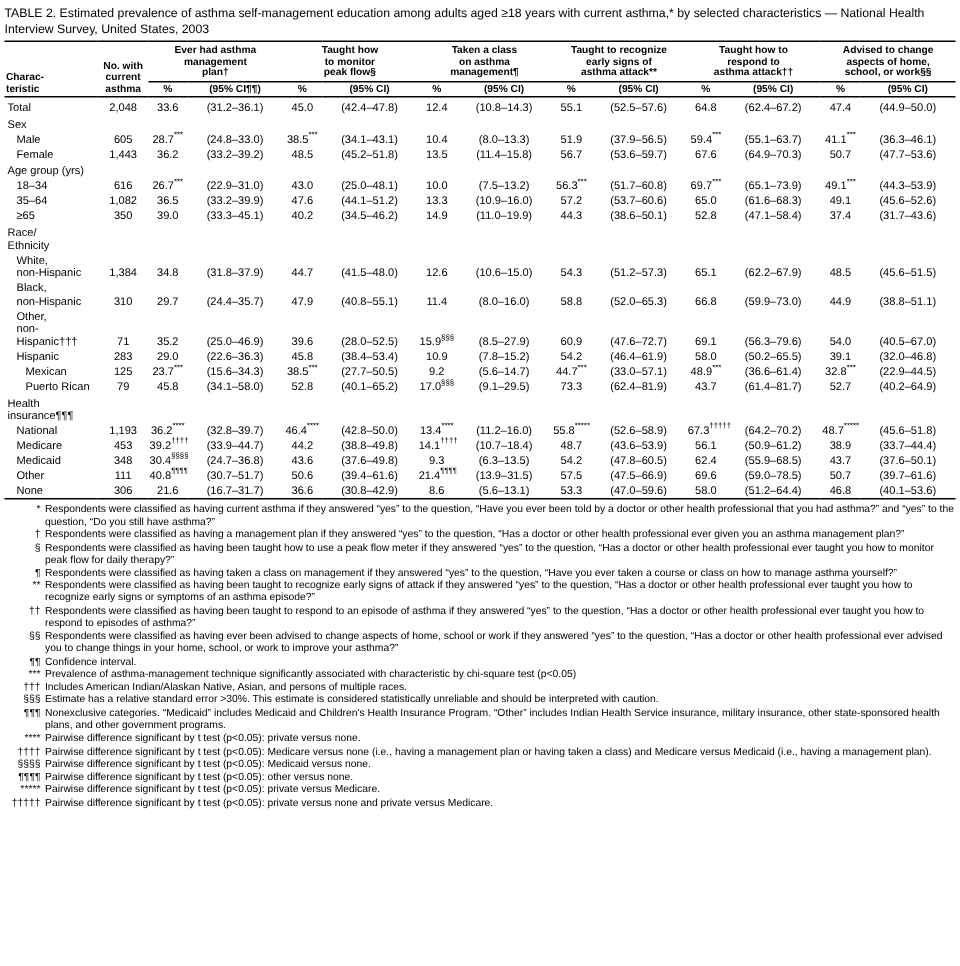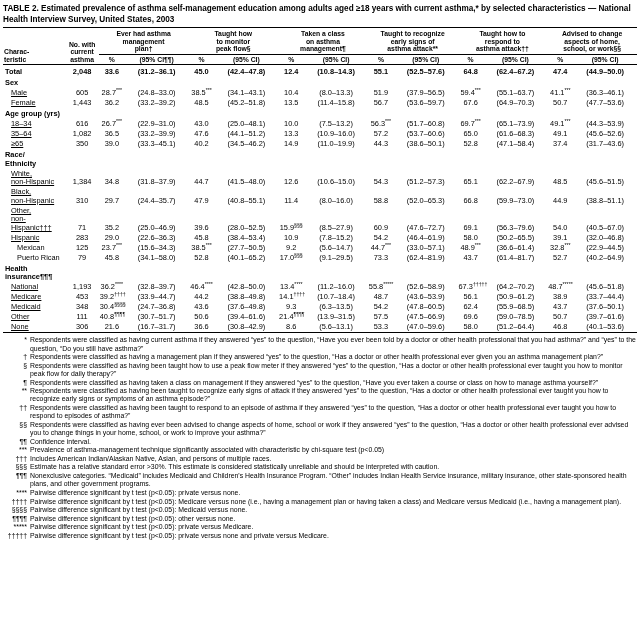--- a/index.html
+++ b/index.html
@@ -3,43 +3,43 @@
 <meta charset="utf-8">
 <style>
   * { box-sizing: border-box; }
   html, body { margin: 0; padding: 0; }
   body {
     width: 640px; height: 644px; overflow: hidden;
     background: #ffffff; color: #000;
     font-family: "Liberation Sans", sans-serif;
   }
   .page { width: 640px; height: 644px; padding: 4px 3px 2px 3px; background: #fff; }
-  .title { font-size: 8.2px; font-weight: bold; line-height: 1.28; margin-bottom: 2px; }
+  .title { font-size: 8.2px; font-weight: normal; line-height: 1.28; margin-bottom: 2px; }
 
   table.tbl {
     width: 100%; border-collapse: collapse; table-layout: fixed;
     border-top: 1.5px solid #000; border-bottom: 1px solid #000; margin-top: 1px;
   }
   thead th {
     font-size: 6.8px; font-weight: bold; vertical-align: bottom;
     padding: 2px 1px 1px 1px; line-height: 1.12;
   }
   .th-char { text-align: left; white-space: pre-line; border-bottom: 1px solid #000; }
   .th-n    { text-align: center; white-space: pre-line; border-bottom: 1px solid #000; }
   .th-group{ text-align: center; white-space: pre-line; border-bottom: 1px solid #000; }
   .th-sub  { text-align: center; border-bottom: 1px solid #000; padding: 1px; }
 
   tbody td { font-size: 7.4px; vertical-align: bottom; padding: 1px 1px 0.5px 1px; line-height: 1.15; }
   tbody tr:first-child td { padding-top: 2.5px; }
   .lbl { text-align: left; white-space: pre-line; }
   .ind0 { padding-left: 2px; }
-  .ind1 { padding-left: 8px; text-decoration: underline; }
+  .ind1 { padding-left: 8px; }
   .ind2 { padding-left: 14px; }
-  .sec  { font-weight: bold; padding-top: 2px; }
-  tr.bold td { font-weight: bold; }
+  .sec  { font-weight: normal; padding-top: 2px; }
+  tr.bold td { font-weight: normal; }
   .num { text-align: center; white-space: nowrap; }
   .sup { font-size: 5.2px; vertical-align: super; line-height: 0; }
 
   .footnotes { margin-top: 3px; }
   .fn-row { display: grid; grid-template-columns: 24px auto; column-gap: 3px; font-size: 6.9px; line-height: 1.18; margin-bottom: 0.5px; }
   .fn-marker { text-align: right; white-space: nowrap; }
 </style>
 </head>
 <body>
 

